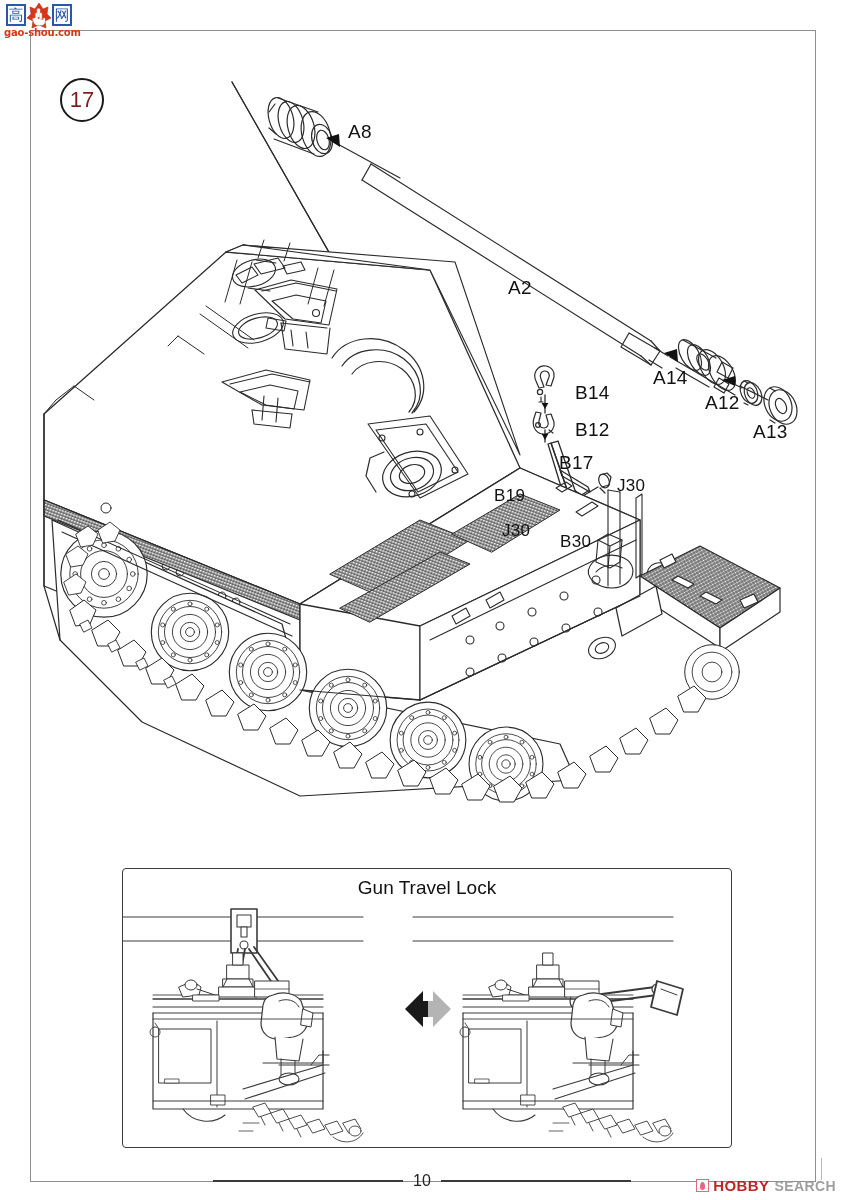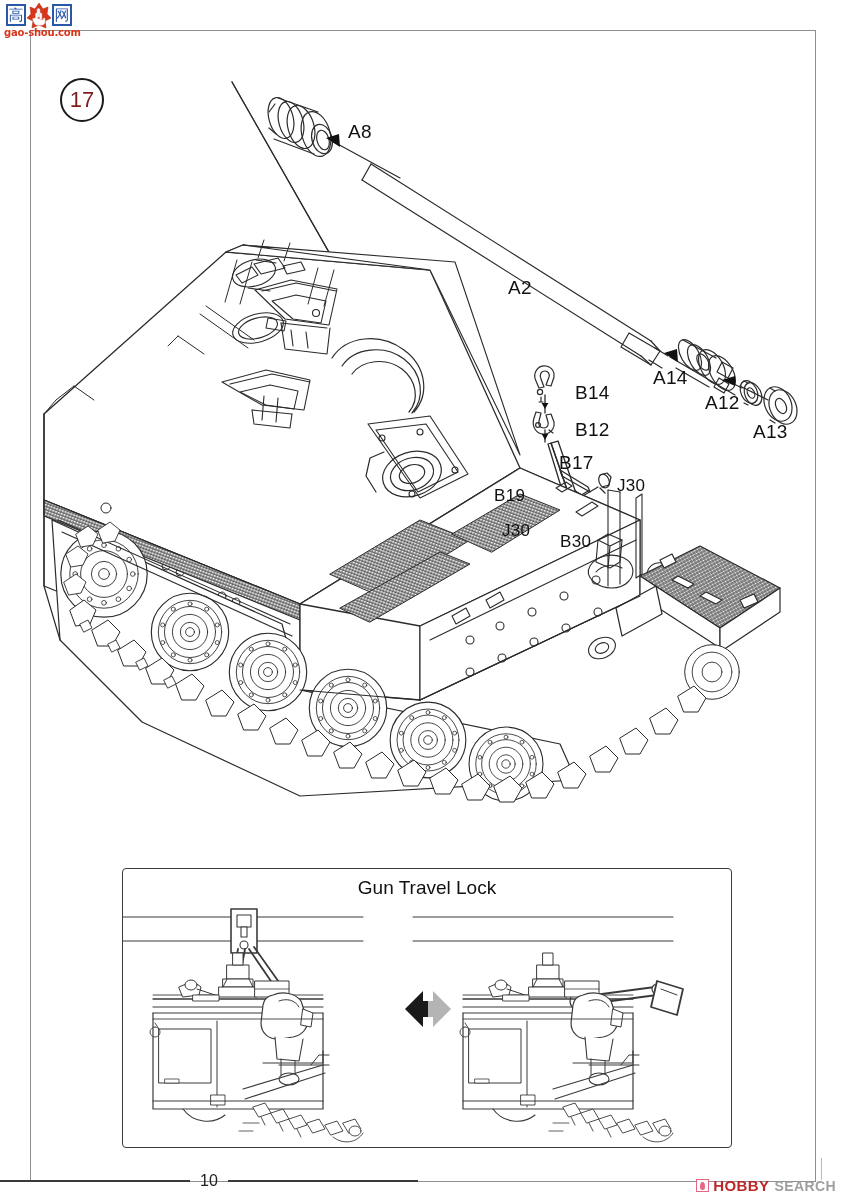--- a/index.html
+++ b/index.html
@@ -111,21 +111,21 @@
   .inset-svg {
     position: absolute; left: 0; top: 0;
     width: 610px; height: 280px;
   }
 
   
   .footer {
     position: absolute;
     left: 0; top: 1168px;
     width: 844px; height: 26px;
-    display: flex; align-items: center; 
+    display: flex; align-items: center; justify-content: center;
   }
   .footer .rule {
     height: 1.4px; background: #3a3a3a; flex: 0 0 auto;
     width: 190px;
   }
   .footer .pageno {
     font-family: "Liberation Sans", sans-serif;
     font-size: 16px; color: #222;
     padding: 0 10px;
   }

